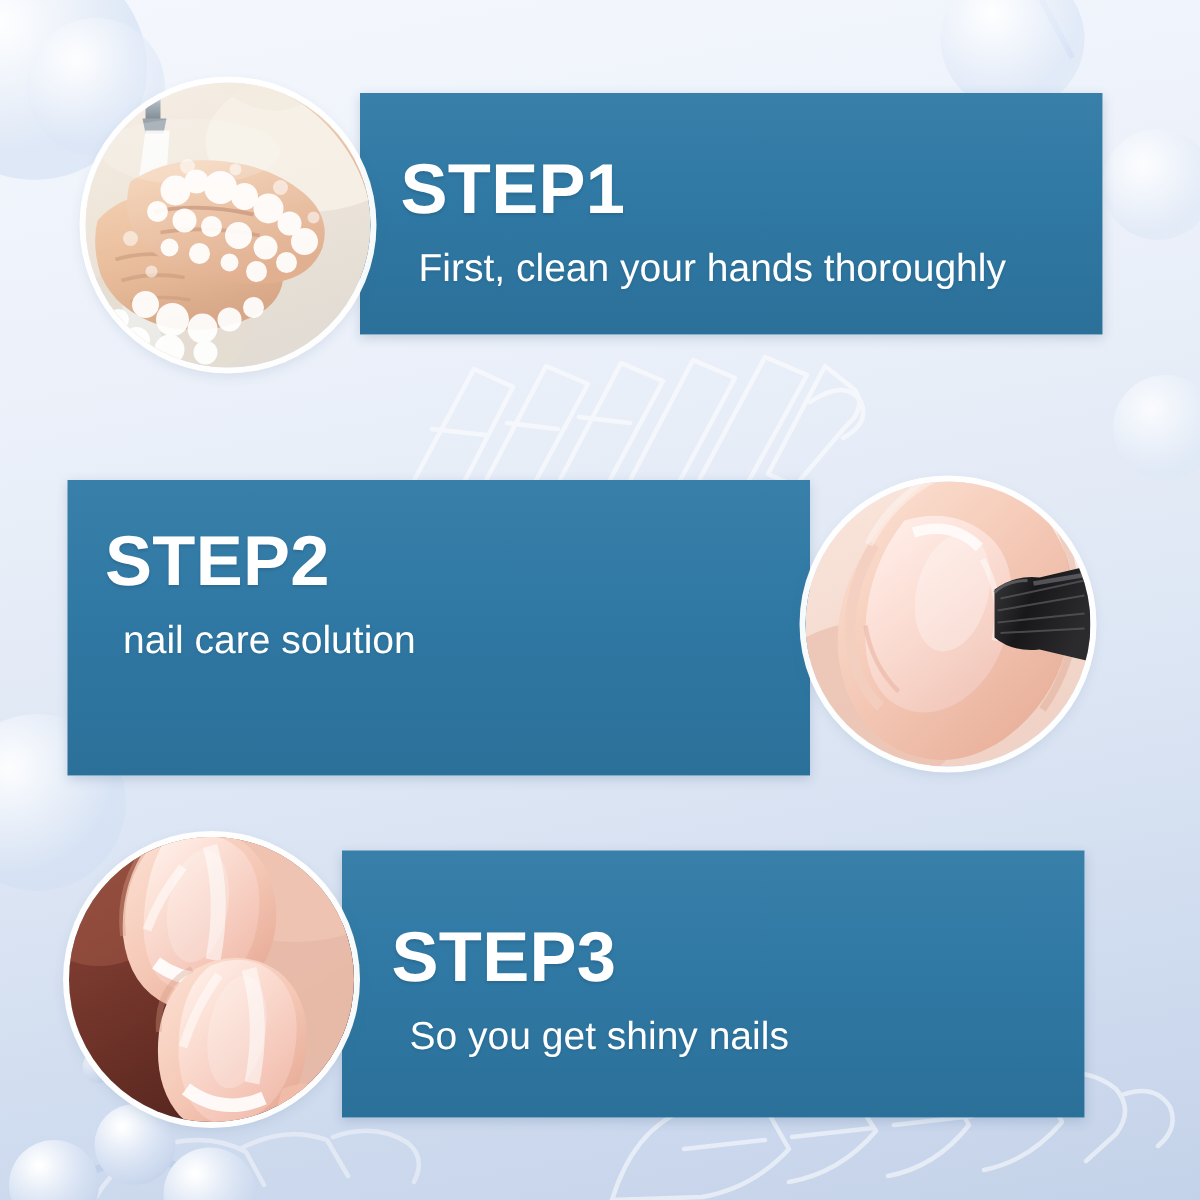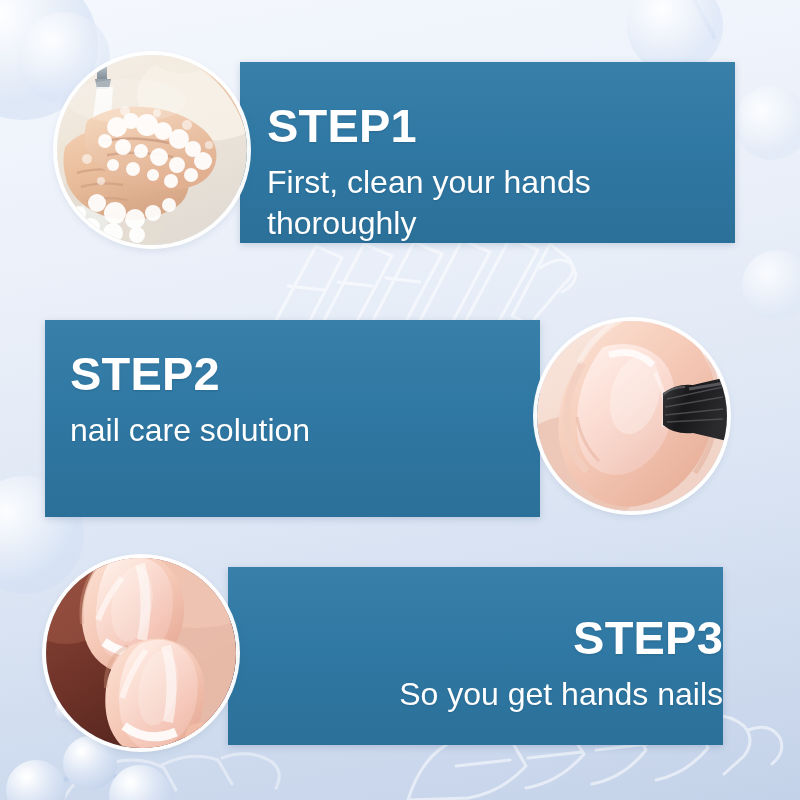--- a/index.html
+++ b/index.html
@@ -100,47 +100,47 @@
   .la-mid { left: 268px; top: 228px; }
   .la-bot { left: 398px; top: 700px; }
   .la-botl { left: 60px; top: 742px; opacity: .42; }
 
   
   .step {
     position: absolute;
     background: linear-gradient(180deg, #3880aa 0%, #2f78a3 48%, #2b7099 100%);
     box-shadow: 0 2px 7px rgba(60,95,130,.22);
   }
-  #step-1 { left: 240px; top: 62px;  width: 495px; height: 181px; text-decoration: underline; }
+  #step-1 { left: 240px; top: 62px;  width: 495px; height: 161px; text-decoration: underline; }
   #step-2 { left: 45px;  top: 320px; width: 495px; height: 197px; }
   #step-3 { left: 228px; top: 567px; width: 495px; height: 178px; }
 
   .step-body {
     position: absolute;
     left: 0; right: 0;
     color: #ffffff;
   }
   .step-title {
     font-size: 47px;
     font-weight: bold;
     letter-spacing: .2px;
     line-height: 1;
     margin: 0 0 13px 0;
     text-shadow: 0 1px 2px rgba(20,60,90,.25);
   }
   .step-desc {
-    font-size: 32px;
+    font-size: 26px;
     font-weight: normal;
     line-height: 1.28;
-    margin: 0;
+    margin: 12px;
     text-shadow: 0 1px 2px rgba(20,60,90,.2);
   }
   #step-1 .step-body { left: 27px; top: 40px; }
   #step-2 .step-body { left: 25px; top: 30px; }
-  #step-3 .step-body { left: 33px; top: 47px; text-align: right; }
+  #step-3 .step-body { left: 33px; top: 47px; }
 
   
   .photo {
     position: absolute;
     border-radius: 50%;
     overflow: hidden;
     box-shadow: 0 0 0 4px rgba(255,255,255,.96), 0 3px 10px rgba(70,105,140,.24);
   }
   #photo-1 { left: 57px;  top: 55px;  width: 190px; height: 190px; }
   #photo-2 { left: 537px; top: 321px; width: 190px; height: 190px; }
@@ -367,21 +367,21 @@
 
       <path d="M152 68 L188 62" stroke="#8a8a91" stroke-width="3" opacity=".5"></path>
 
       <path d="M100 -8 Q62 4 42 42" stroke="#ffffff" stroke-width="6" fill="none" opacity=".35"></path>
     </svg>
   </div>
 
   <div class="step" id="step-3">
     <div class="step-body">
       <div class="step-title">STEP3</div>
-      <div class="step-desc">So you get hands nails</div>
+      <div class="step-desc">So you get shiny nails</div>
     </div>
   </div>
 
   <div class="photo" id="photo-3">
     <svg viewBox="0 0 190 190" preserveAspectRatio="xMidYMid slice">
       <defs>
         <linearGradient id="p3bg" x1="0" y1="0" x2="0.6" y2="1">
           <stop offset="0%" stop-color="#8e4638"></stop>
           <stop offset="55%" stop-color="#6f3329"></stop>
           <stop offset="100%" stop-color="#52241d"></stop>

